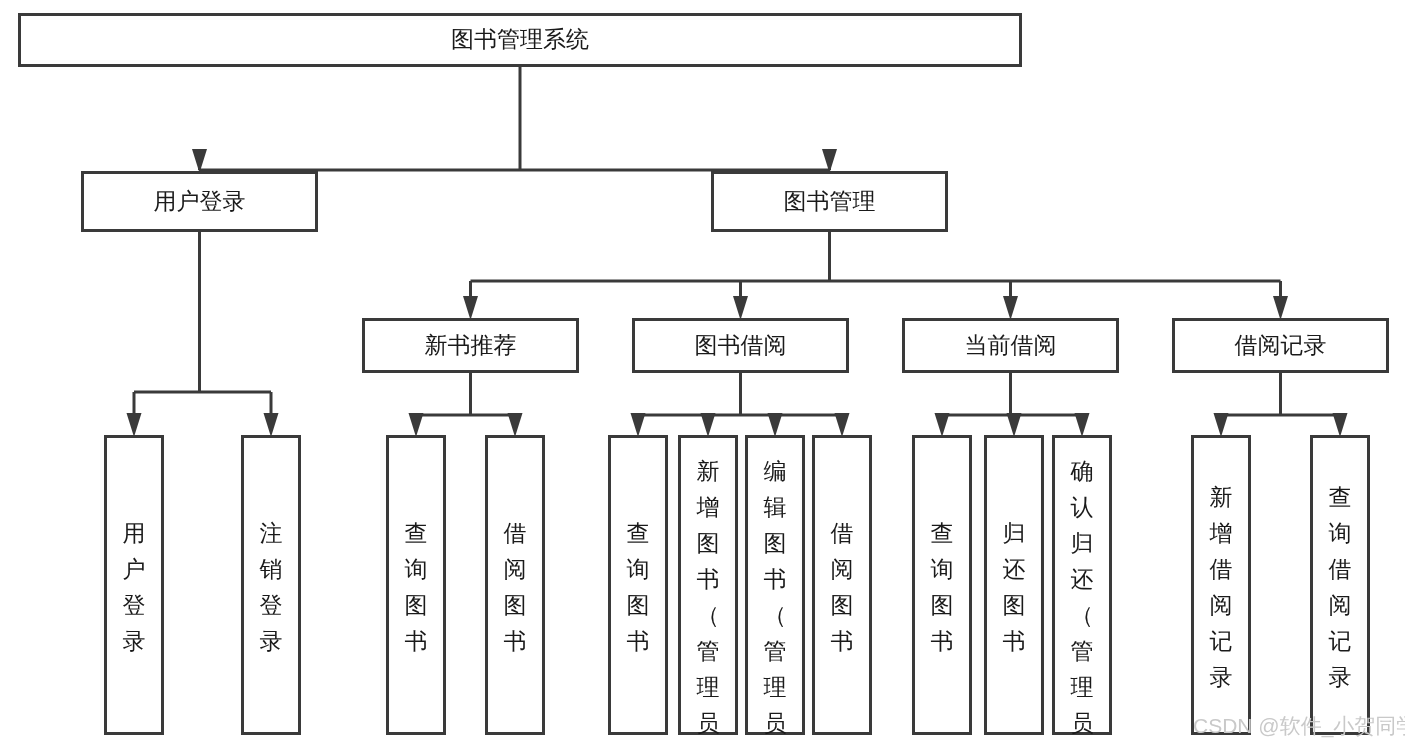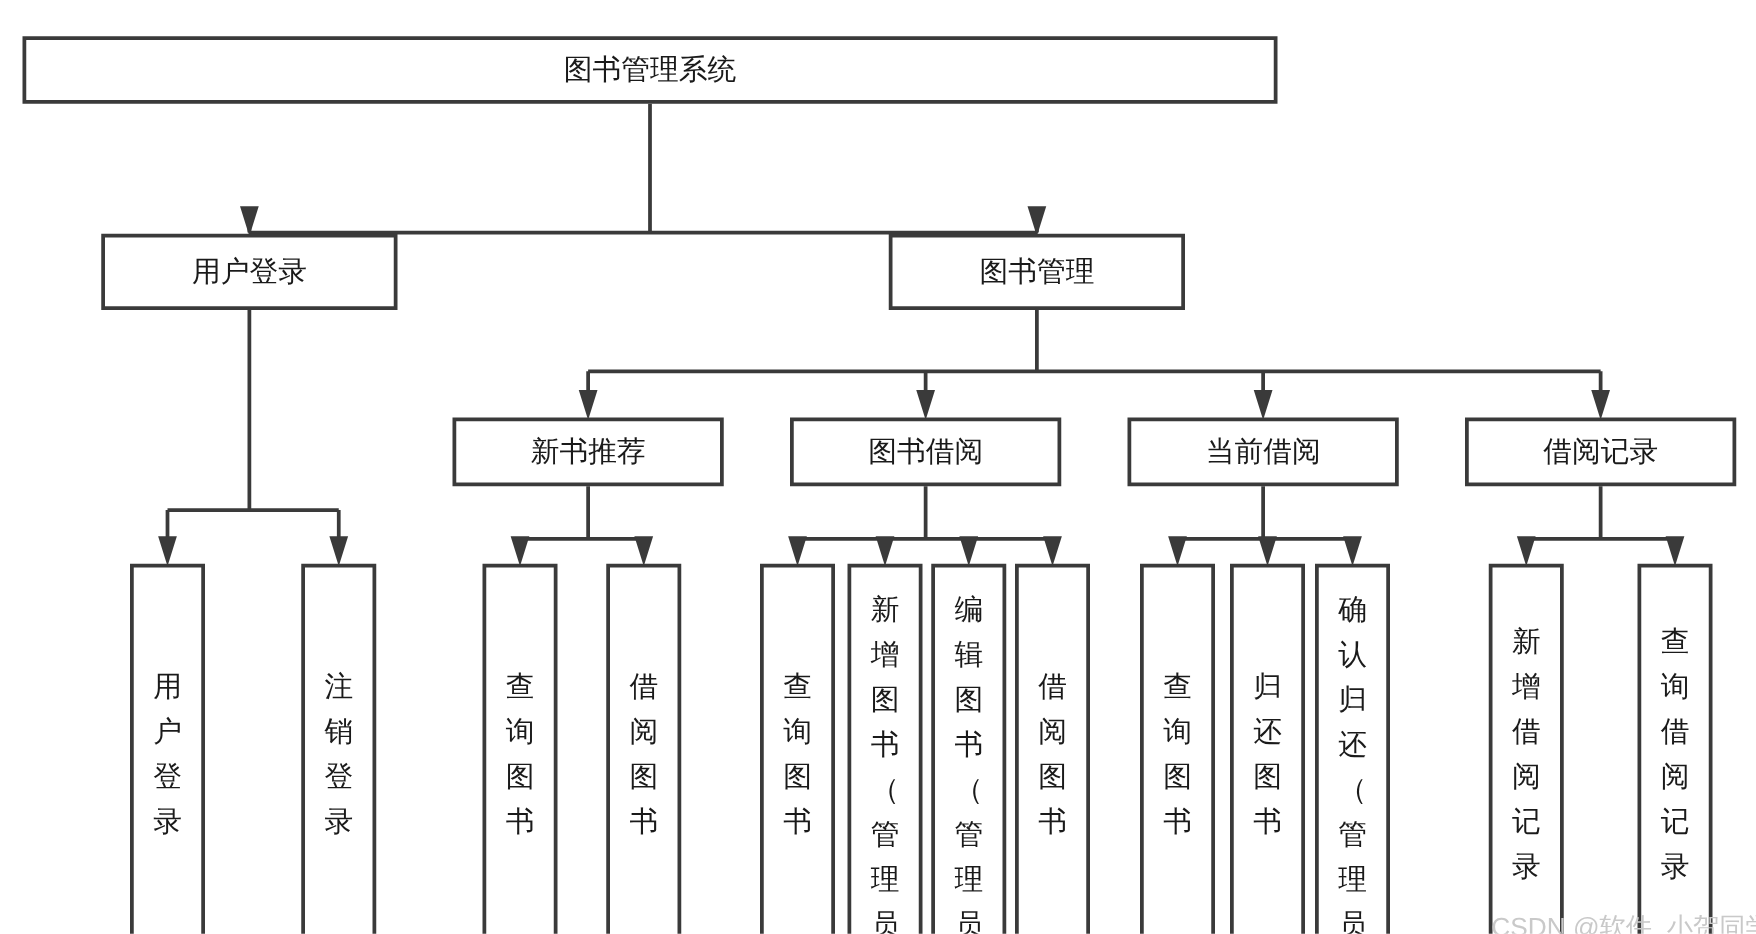--- a/index.html
+++ b/index.html
@@ -12,21 +12,20 @@
     height: 747px;
     font-family: "Liberation Sans", "DejaVu Sans", sans-serif;
     overflow: hidden;
     position: relative;
   }
   #diagram-root {
     position: absolute;
     left: 0; top: 0;
     width: 1405px;
     height: 704px;
-    margin-top: 16px;
   }
   svg#chart-svg {
     display: block;
     width: 1405px;
     height: 747px;
   }
   .node-rect {
     fill: #ffffff;
     stroke: #3a3a3a;
     stroke-width: 3;

